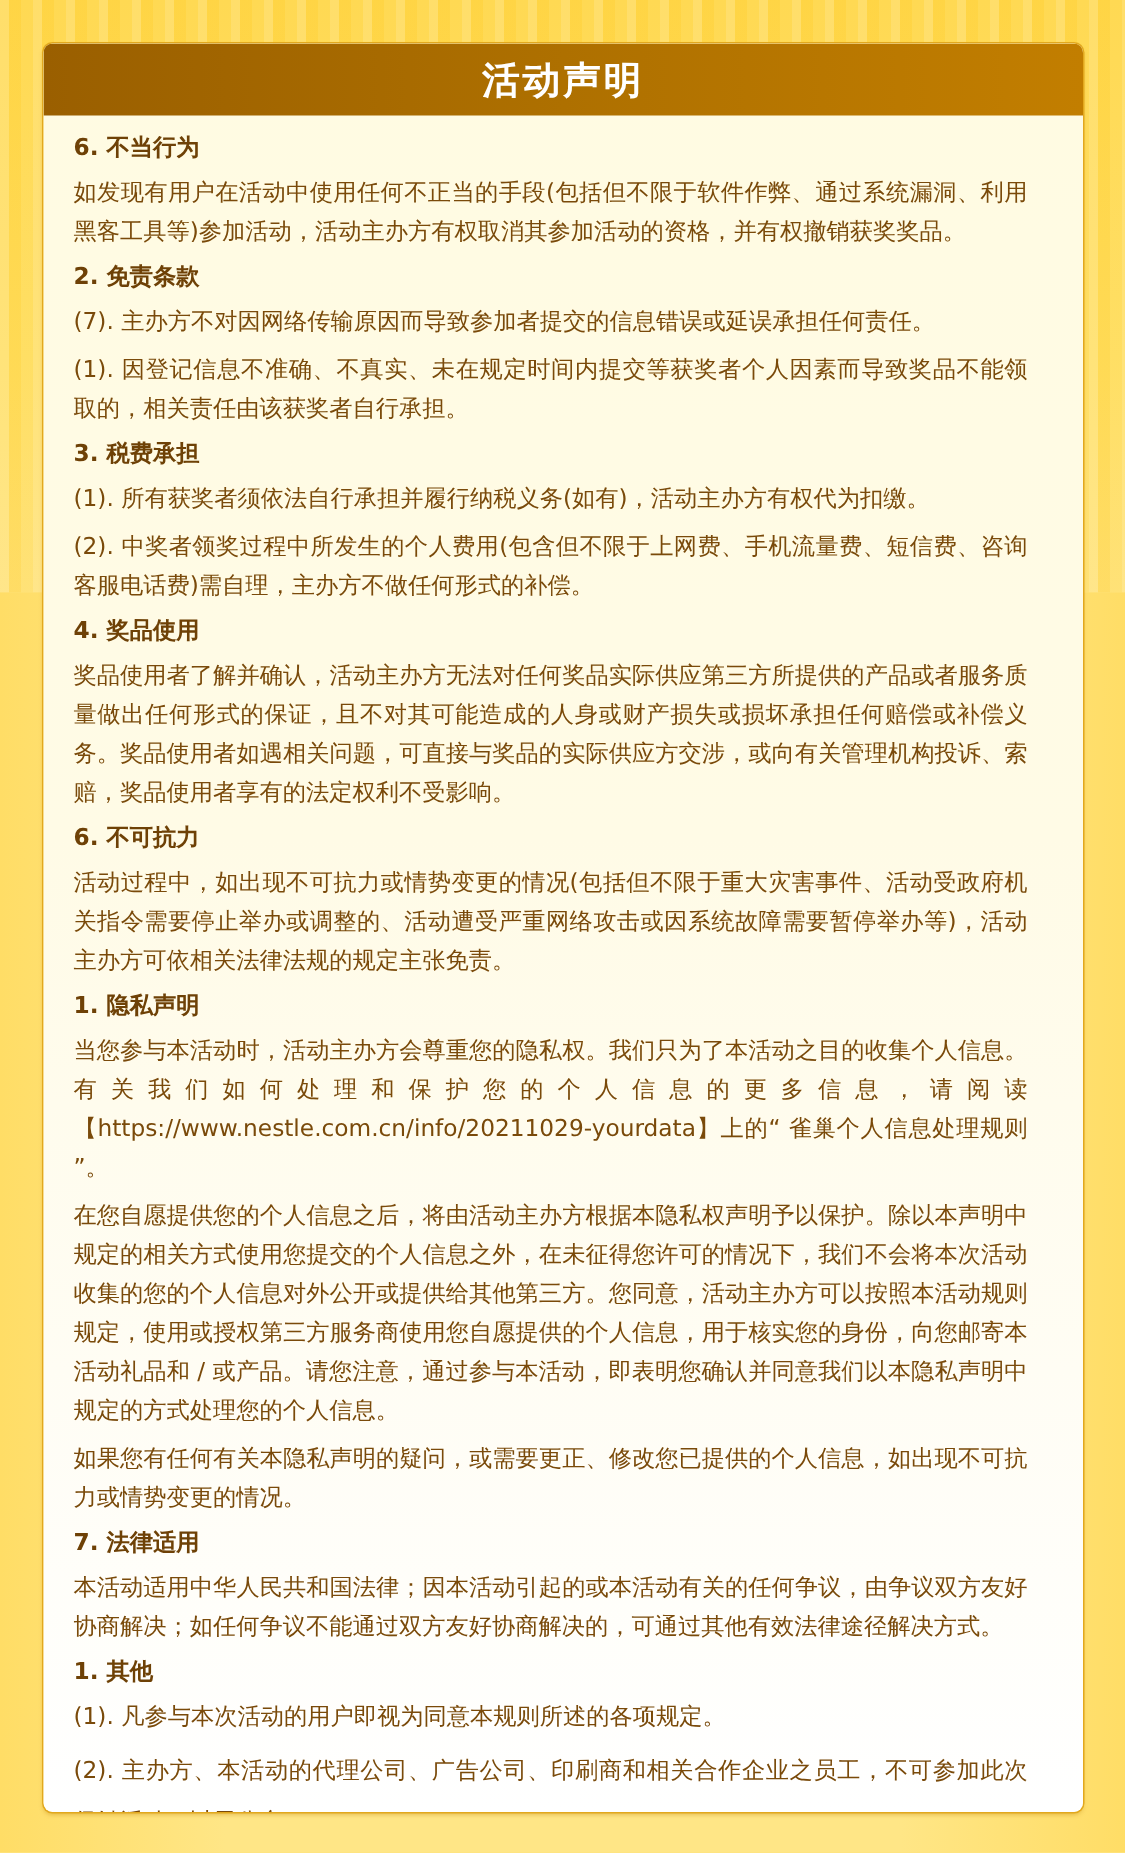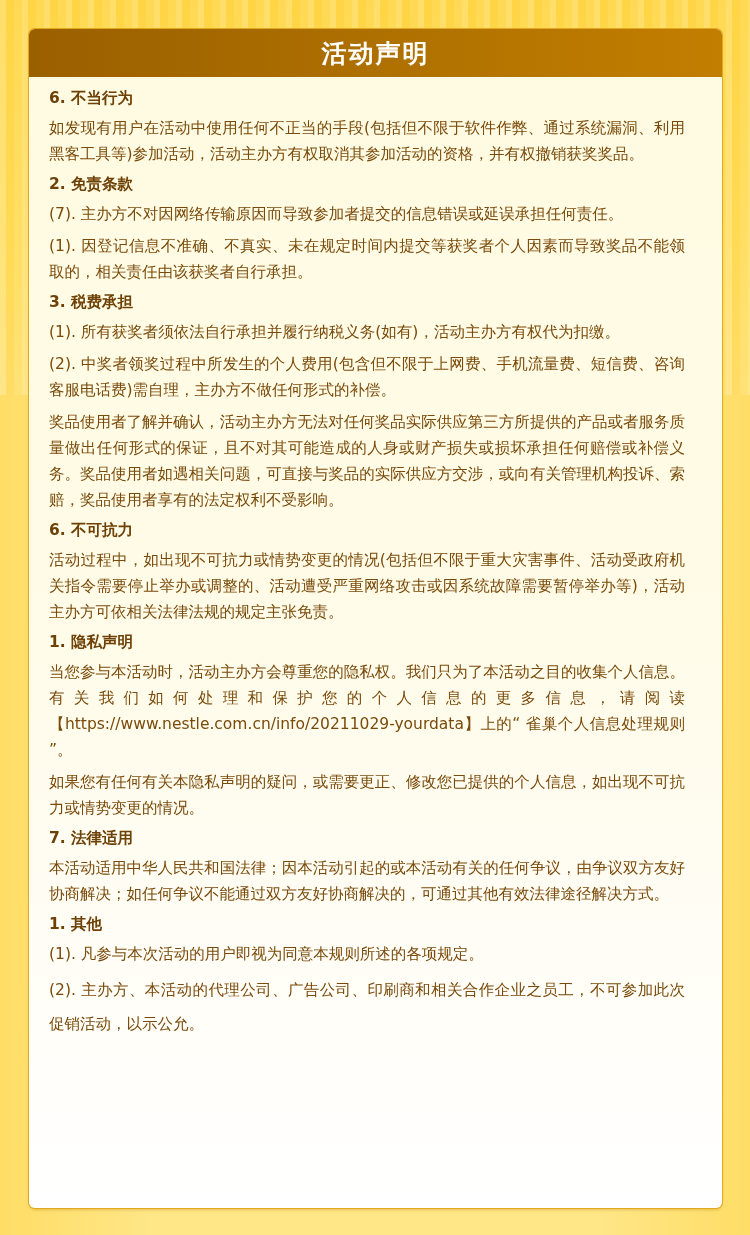--- a/index.html
+++ b/index.html
@@ -103,31 +103,33 @@
       <div class="para">(1). 因登记信息不准确、不真实、未在规定时间内提交等获奖者个人因素而导致奖品不能领取的，相关责任由该获奖者自行承担。</div>
     </div>
 
     <div>
       <div class="section-heading">3. 税费承担</div>
       <div class="para">(1). 所有获奖者须依法自行承担并履行纳税义务(如有)，活动主办方有权代为扣缴。</div>
       <div class="para">(2). 中奖者领奖过程中所发生的个人费用(包含但不限于上网费、手机流量费、短信费、咨询客服电话费)需自理，主办方不做任何形式的补偿。</div>
     </div>
 
     <div>
+      <div class="section-heading">4. 奖品使用</div>
       <div class="para">奖品使用者了解并确认，活动主办方无法对任何奖品实际供应第三方所提供的产品或者服务质量做出任何形式的保证，且不对其可能造成的人身或财产损失或损坏承担任何赔偿或补偿义务。奖品使用者如遇相关问题，可直接与奖品的实际供应方交涉，或向有关管理机构投诉、索赔，奖品使用者享有的法定权利不受影响。</div>
     </div>
 
     <div>
       <div class="section-heading">6. 不可抗力</div>
       <div class="para">活动过程中，如出现不可抗力或情势变更的情况(包括但不限于重大灾害事件、活动受政府机关指令需要停止举办或调整的、活动遭受严重网络攻击或因系统故障需要暂停举办等)，活动主办方可依相关法律法规的规定主张免责。</div>
     </div>
 
     <div>
       <div class="section-heading">1. 隐私声明</div>
       <div class="para">当您参与本活动时，活动主办方会尊重您的隐私权。我们只为了本活动之目的收集个人信息。有关我们如何处理和保护您的个人信息的更多信息，请阅读【https://www.nestle.com.cn/info/20211029-yourdata】上的“ 雀巢个人信息处理规则 ”。</div>
+      <div class="para">在您自愿提供您的个人信息之后，将由活动主办方根据本隐私权声明予以保护。除以本声明中规定的相关方式使用您提交的个人信息之外，在未征得您许可的情况下，我们不会将本次活动收集的您的个人信息对外公开或提供给其他第三方。您同意，活动主办方可以按照本活动规则规定，使用或授权第三方服务商使用您自愿提供的个人信息，用于核实您的身份，向您邮寄本活动礼品和 / 或产品。请您注意，通过参与本活动，即表明您确认并同意我们以本隐私声明中规定的方式处理您的个人信息。</div>
       <div class="para">如果您有任何有关本隐私声明的疑问，或需要更正、修改您已提供的个人信息，如出现不可抗力或情势变更的情况。</div>
     </div>
 
     <div>
       <div class="section-heading">7. 法律适用</div>
       <div class="para">本活动适用中华人民共和国法律；因本活动引起的或本活动有关的任何争议，由争议双方友好协商解决；如任何争议不能通过双方友好协商解决的，可通过其他有效法律途径解决方式。</div>
     </div>
 
     <div>
       <div class="section-heading">1. 其他</div>

